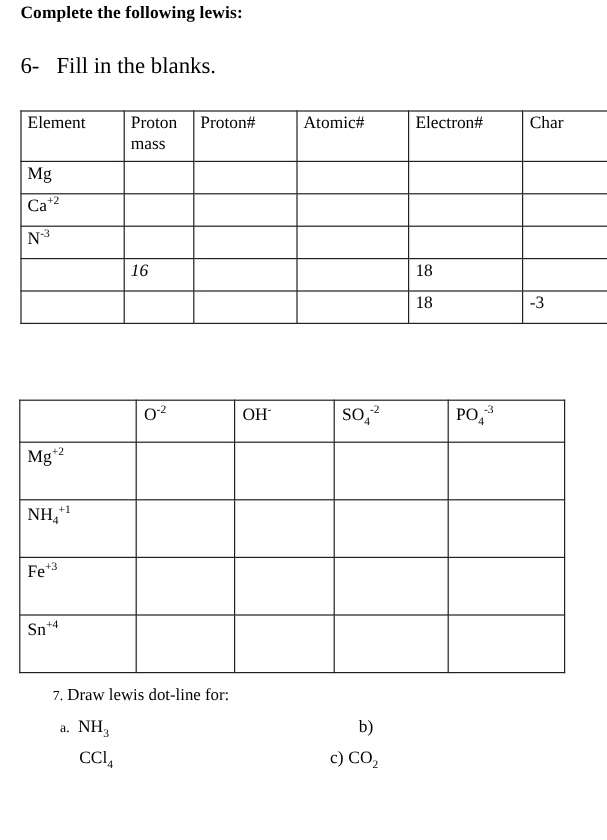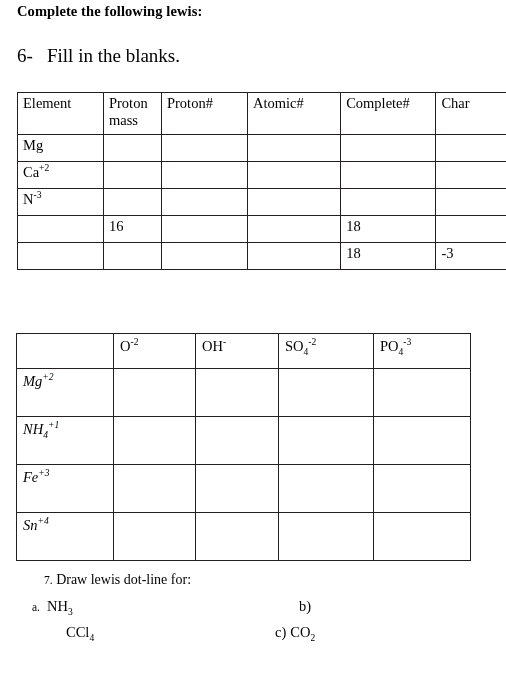--- a/index.html
+++ b/index.html
@@ -85,54 +85,54 @@
   
   #table-elements {
     left: 17px;
     top: 92px;
     width: 520px; 
   }
   #table-elements th {
     white-space: normal;
   }
   #table-elements .c0 { width: 83px; }
-  #table-elements .c1 { width: 56px; }
+  #table-elements .c1 { width: 56px; font-style: italic; }
   #table-elements .c2 { width: 83px; }
   #table-elements .c3 { width: 90px; }
   #table-elements .c4 { width: 92px; }
   #table-elements .c5 { width: 97px; }
   #table-elements tr.hdr th { height: 37px; }
   #table-elements tbody td { height: 22px; }
 
   
   #table-combine {
     left: 16px;
     top: 333px;
     width: 454px;
   }
-  #table-combine .k0 { width: 97px; font-style: italic; }
+  #table-combine .k0 { width: 97px; }
   #table-combine .k1 { width: 82px; }
   #table-combine .k2 { width: 83px; }
   #table-combine .k3 { width: 95px; }
   #table-combine .k4 { width: 97px; }
   #table-combine tr.hdr th { height: 28px; }
   #table-combine tbody td { height: 41px; }
   #table-combine td, #table-combine th { padding-left: 6px; padding-top: 4px; }
 
   
   sup { font-size: 0.66em; vertical-align: super; line-height: 0; }
   sub { font-size: 0.66em; vertical-align: sub;   line-height: 0; }
 
   
   .lewis-item {
     position: absolute;
     font-size: 14.5px;
     white-space: nowrap;
   }
-  #lewis-a  { left: 32px;  top: 598px; text-align: center; }
+  #lewis-a  { left: 50px;  top: 598px; text-align: center; }
   #lewis-a  .lbl { font-size: 11.5px; }
   #lewis-a  .formula { margin-left: 7px; }
   #lewis-ccl4 { left: 66px; top: 624px; }
   #lewis-b  { left: 299px; top: 598px; }
   #lewis-c  { left: 275px; top: 624px; }
   #lewis-c .formula { margin-left: 4px; }
 </style>
 </head>
 <body>
 
@@ -152,21 +152,21 @@
         <col class="c3">
         <col class="c4">
         <col class="c5">
     </colgroup>
     <thead>
       <tr class="hdr">
         <th>Element</th>
         <th>Proton mass</th>
         <th>Proton#</th>
         <th>Atomic#</th>
-        <th>Complete#</th>
+        <th>Electron#</th>
         <th>Char</th>
       </tr>
     </thead>
     <tbody id="elements-body">
         <tr>
           <td class="c0">Mg</td>
           <td class="c1"></td>
           <td class="c2"></td>
           <td class="c3"></td>
           <td class="c4"></td>

